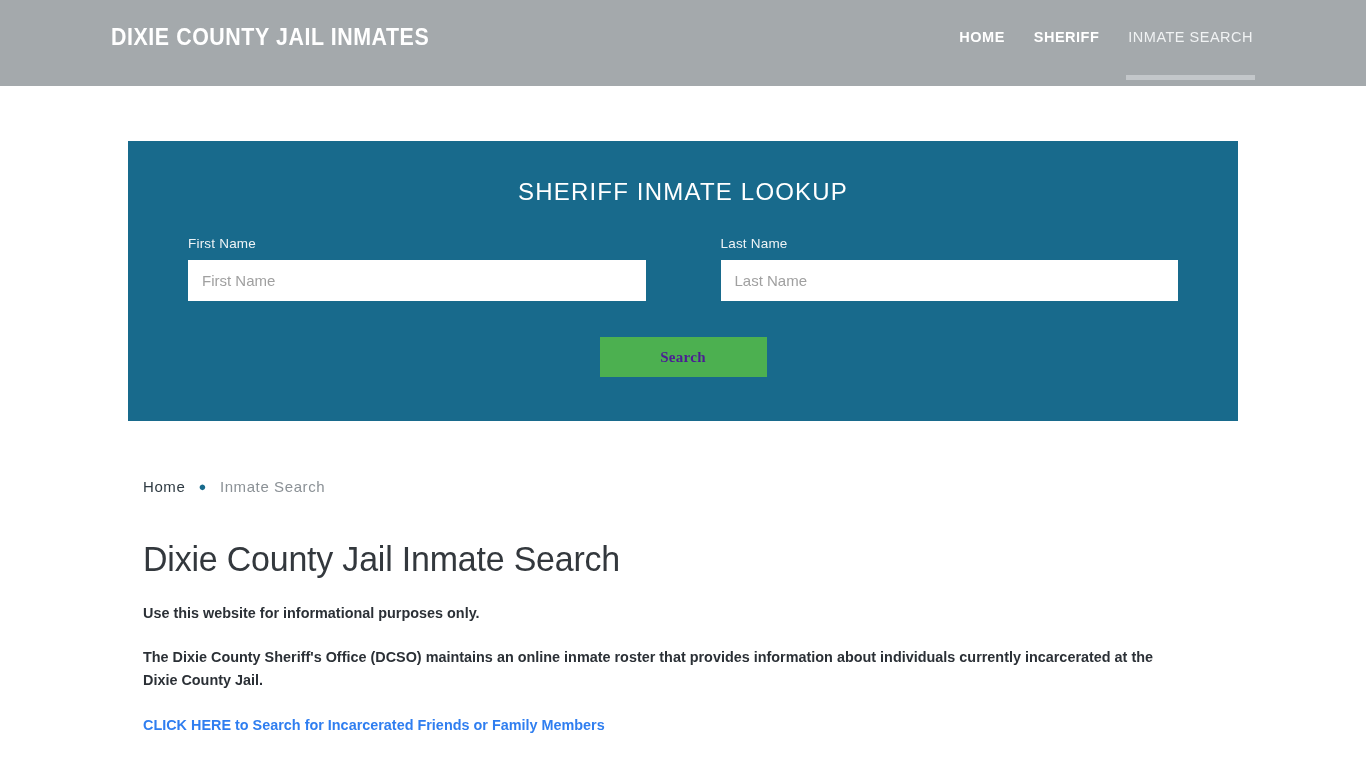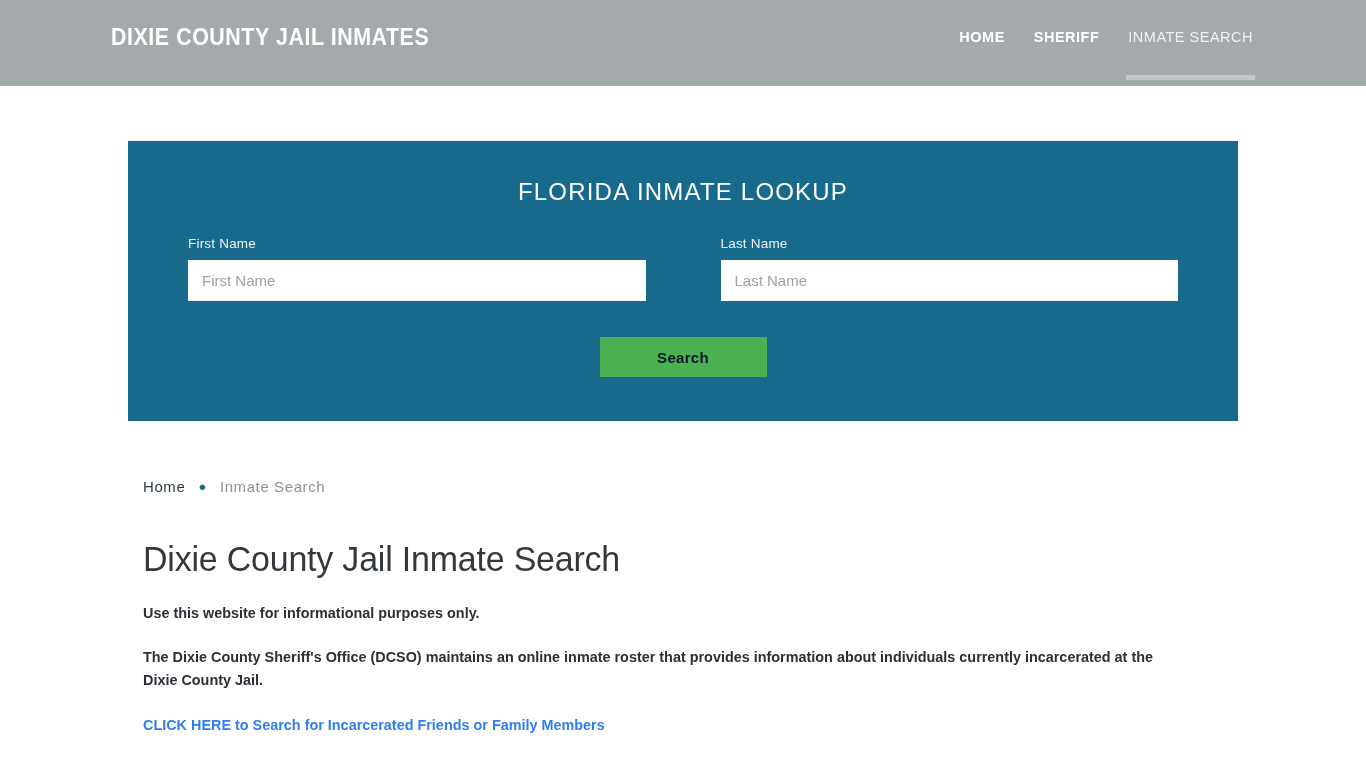--- a/index.html
+++ b/index.html
@@ -119,22 +119,22 @@
     opacity: 1;
   }
   .search-row {
     display: flex;
     justify-content: center;
     margin-top: 36px;
   }
   .search-button {
     background: #4cb050;
     border: none;
-    color: #0f172a;
-    font-family: Liberation Sans, sans-serif;
+    color: #4c1d95;
+    font-family: Liberation Serif, serif;
     font-size: 15px;
     font-weight: bold;
     letter-spacing: 0.3px;
     width: 167px;
     height: 40px;
     cursor: pointer;
   }
 
   
   .content {
@@ -200,21 +200,21 @@
 <header class="site-header">
   <div class="site-title">DIXIE COUNTY JAIL INMATES</div>
   <nav class="main-nav">
     <a class="nav-item" href="#">HOME</a>
     <a class="nav-item" href="#">SHERIFF</a>
     <a class="nav-item is-active" href="#">INMATE SEARCH</a>
   </nav>
 </header>
 
 <section class="lookup-panel">
-  <h2 class="lookup-title">FLORIDA INMATE LOOKUP</h2>
+  <h2 class="lookup-title">SHERIFF INMATE LOOKUP</h2>
 
   <div class="fields-row">
     <div class="field-group">
       <label class="field-label">First Name</label>
       <input class="field-input" type="text" placeholder="First Name" style="">
     </div>
 
     <div class="field-group">
       <label class="field-label">Last Name</label>
       <input class="field-input" type="text" placeholder="Last Name" style="">

